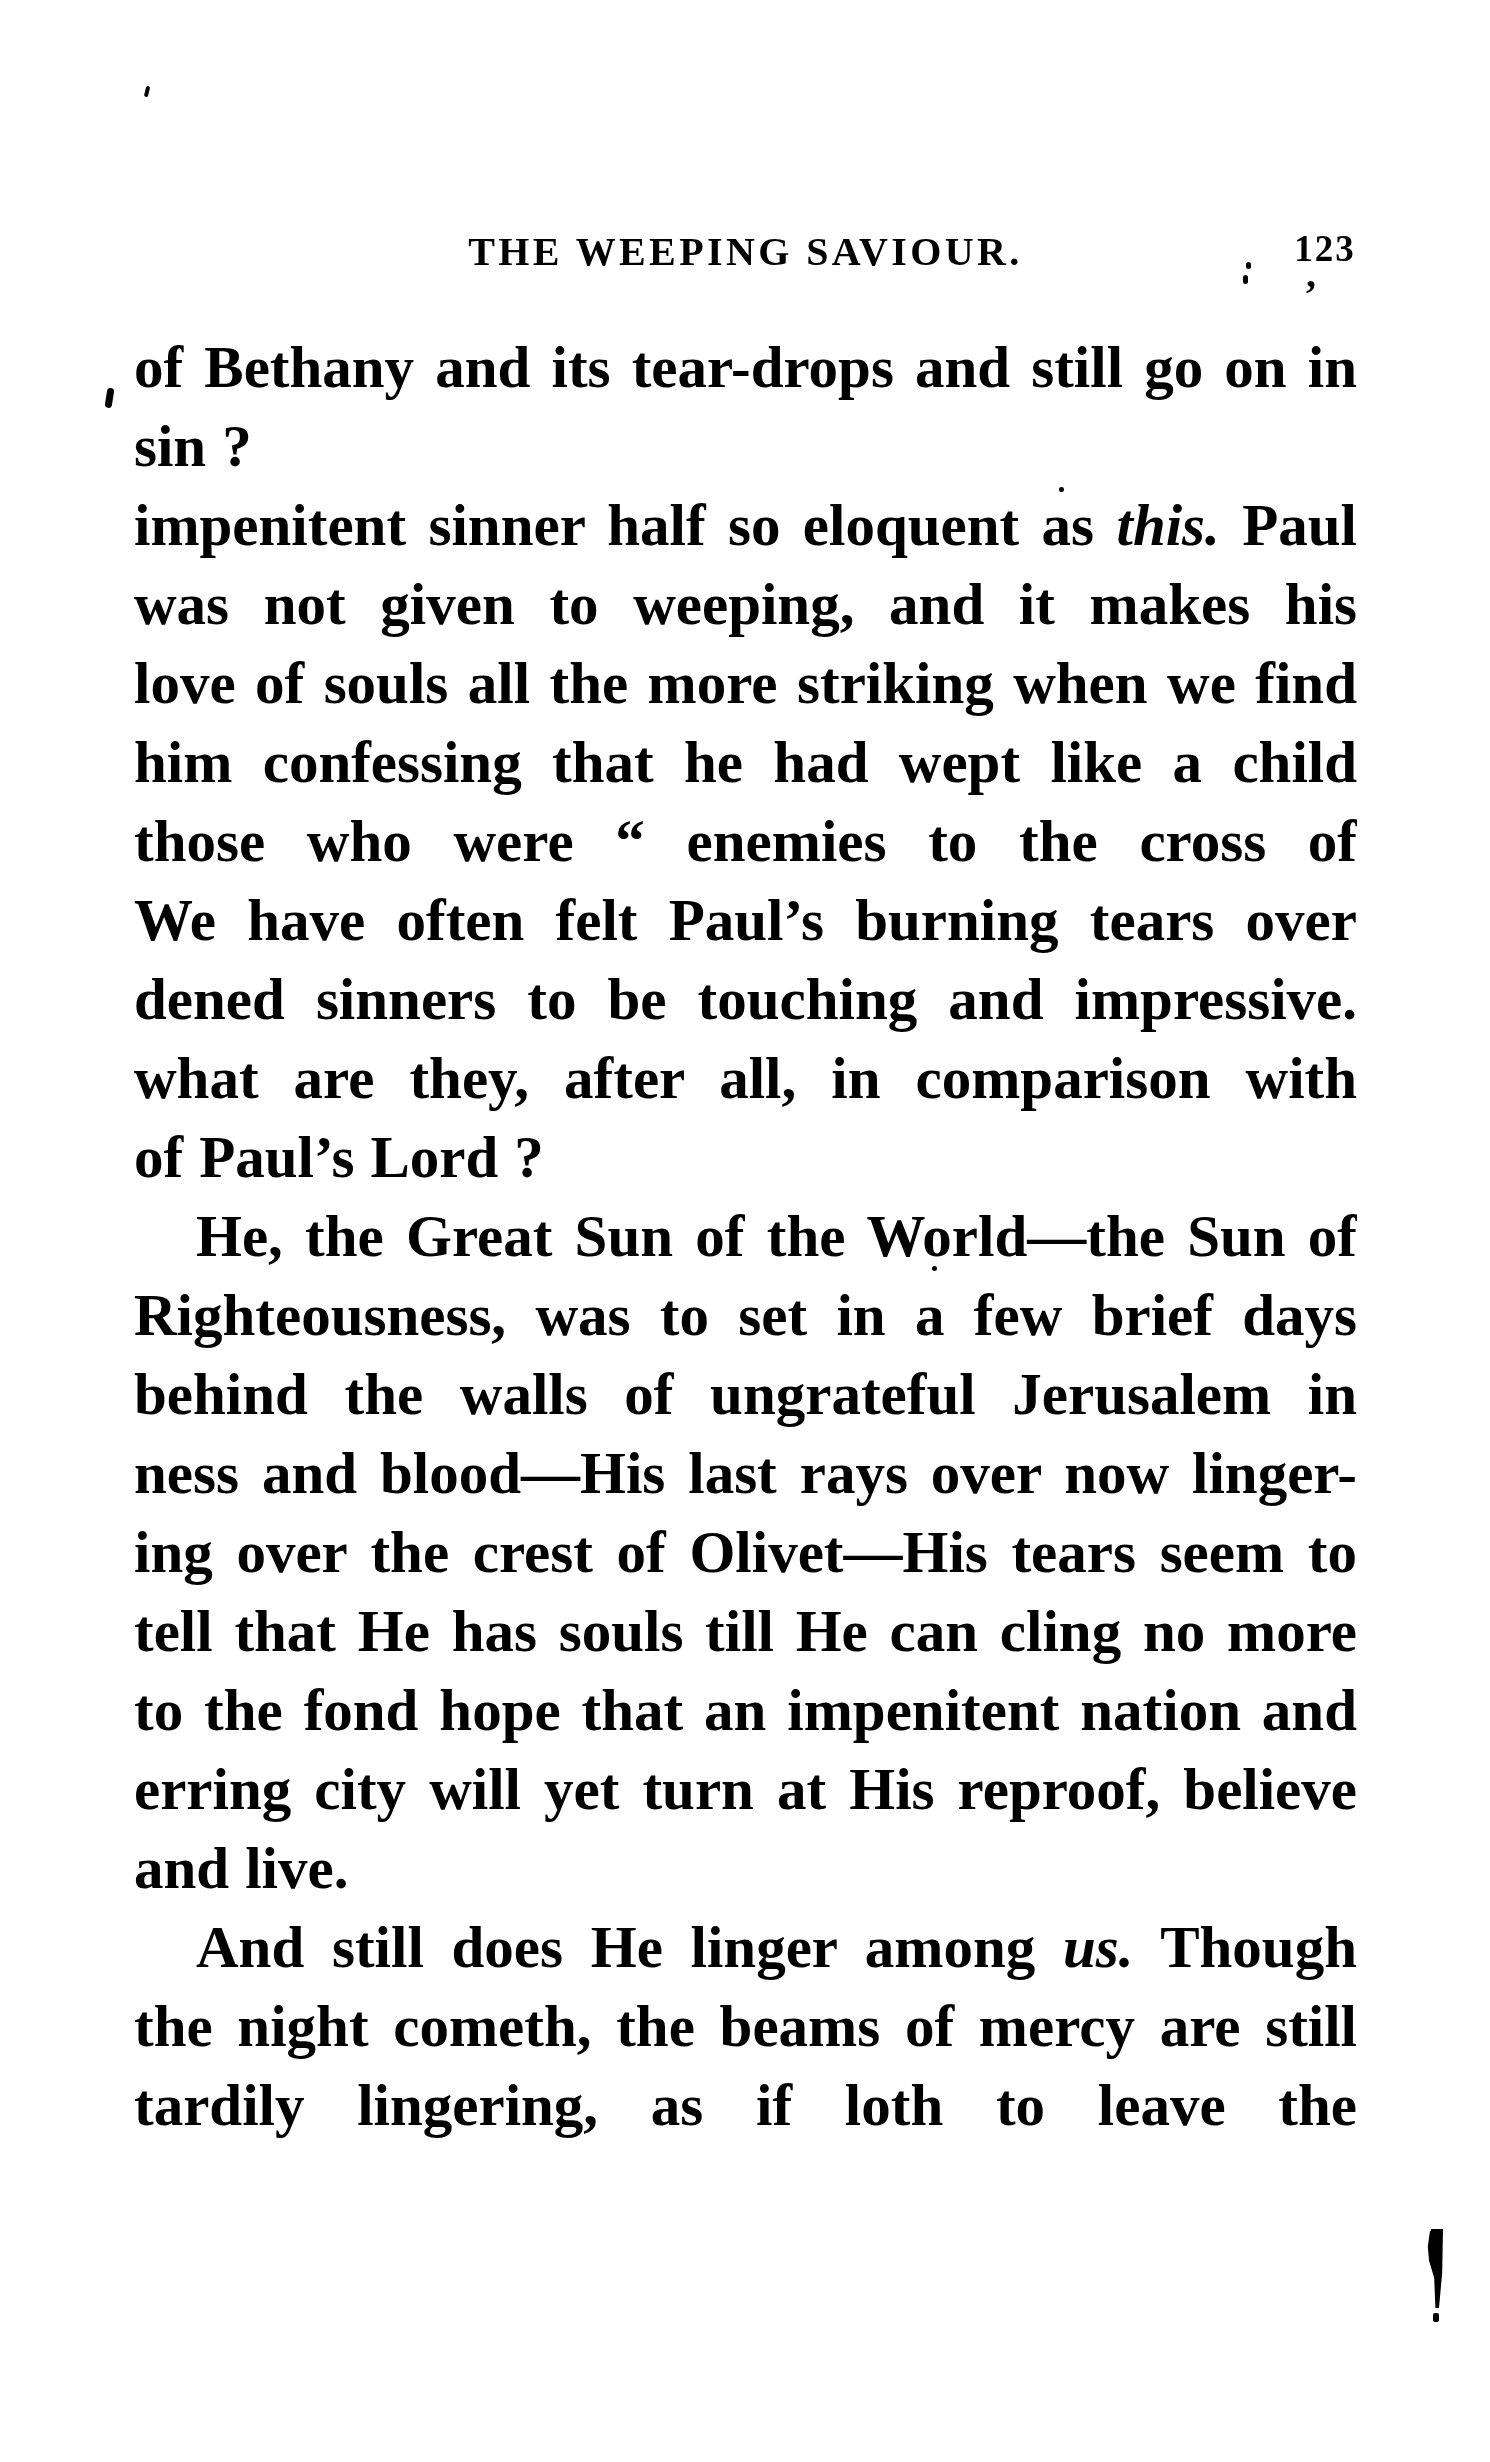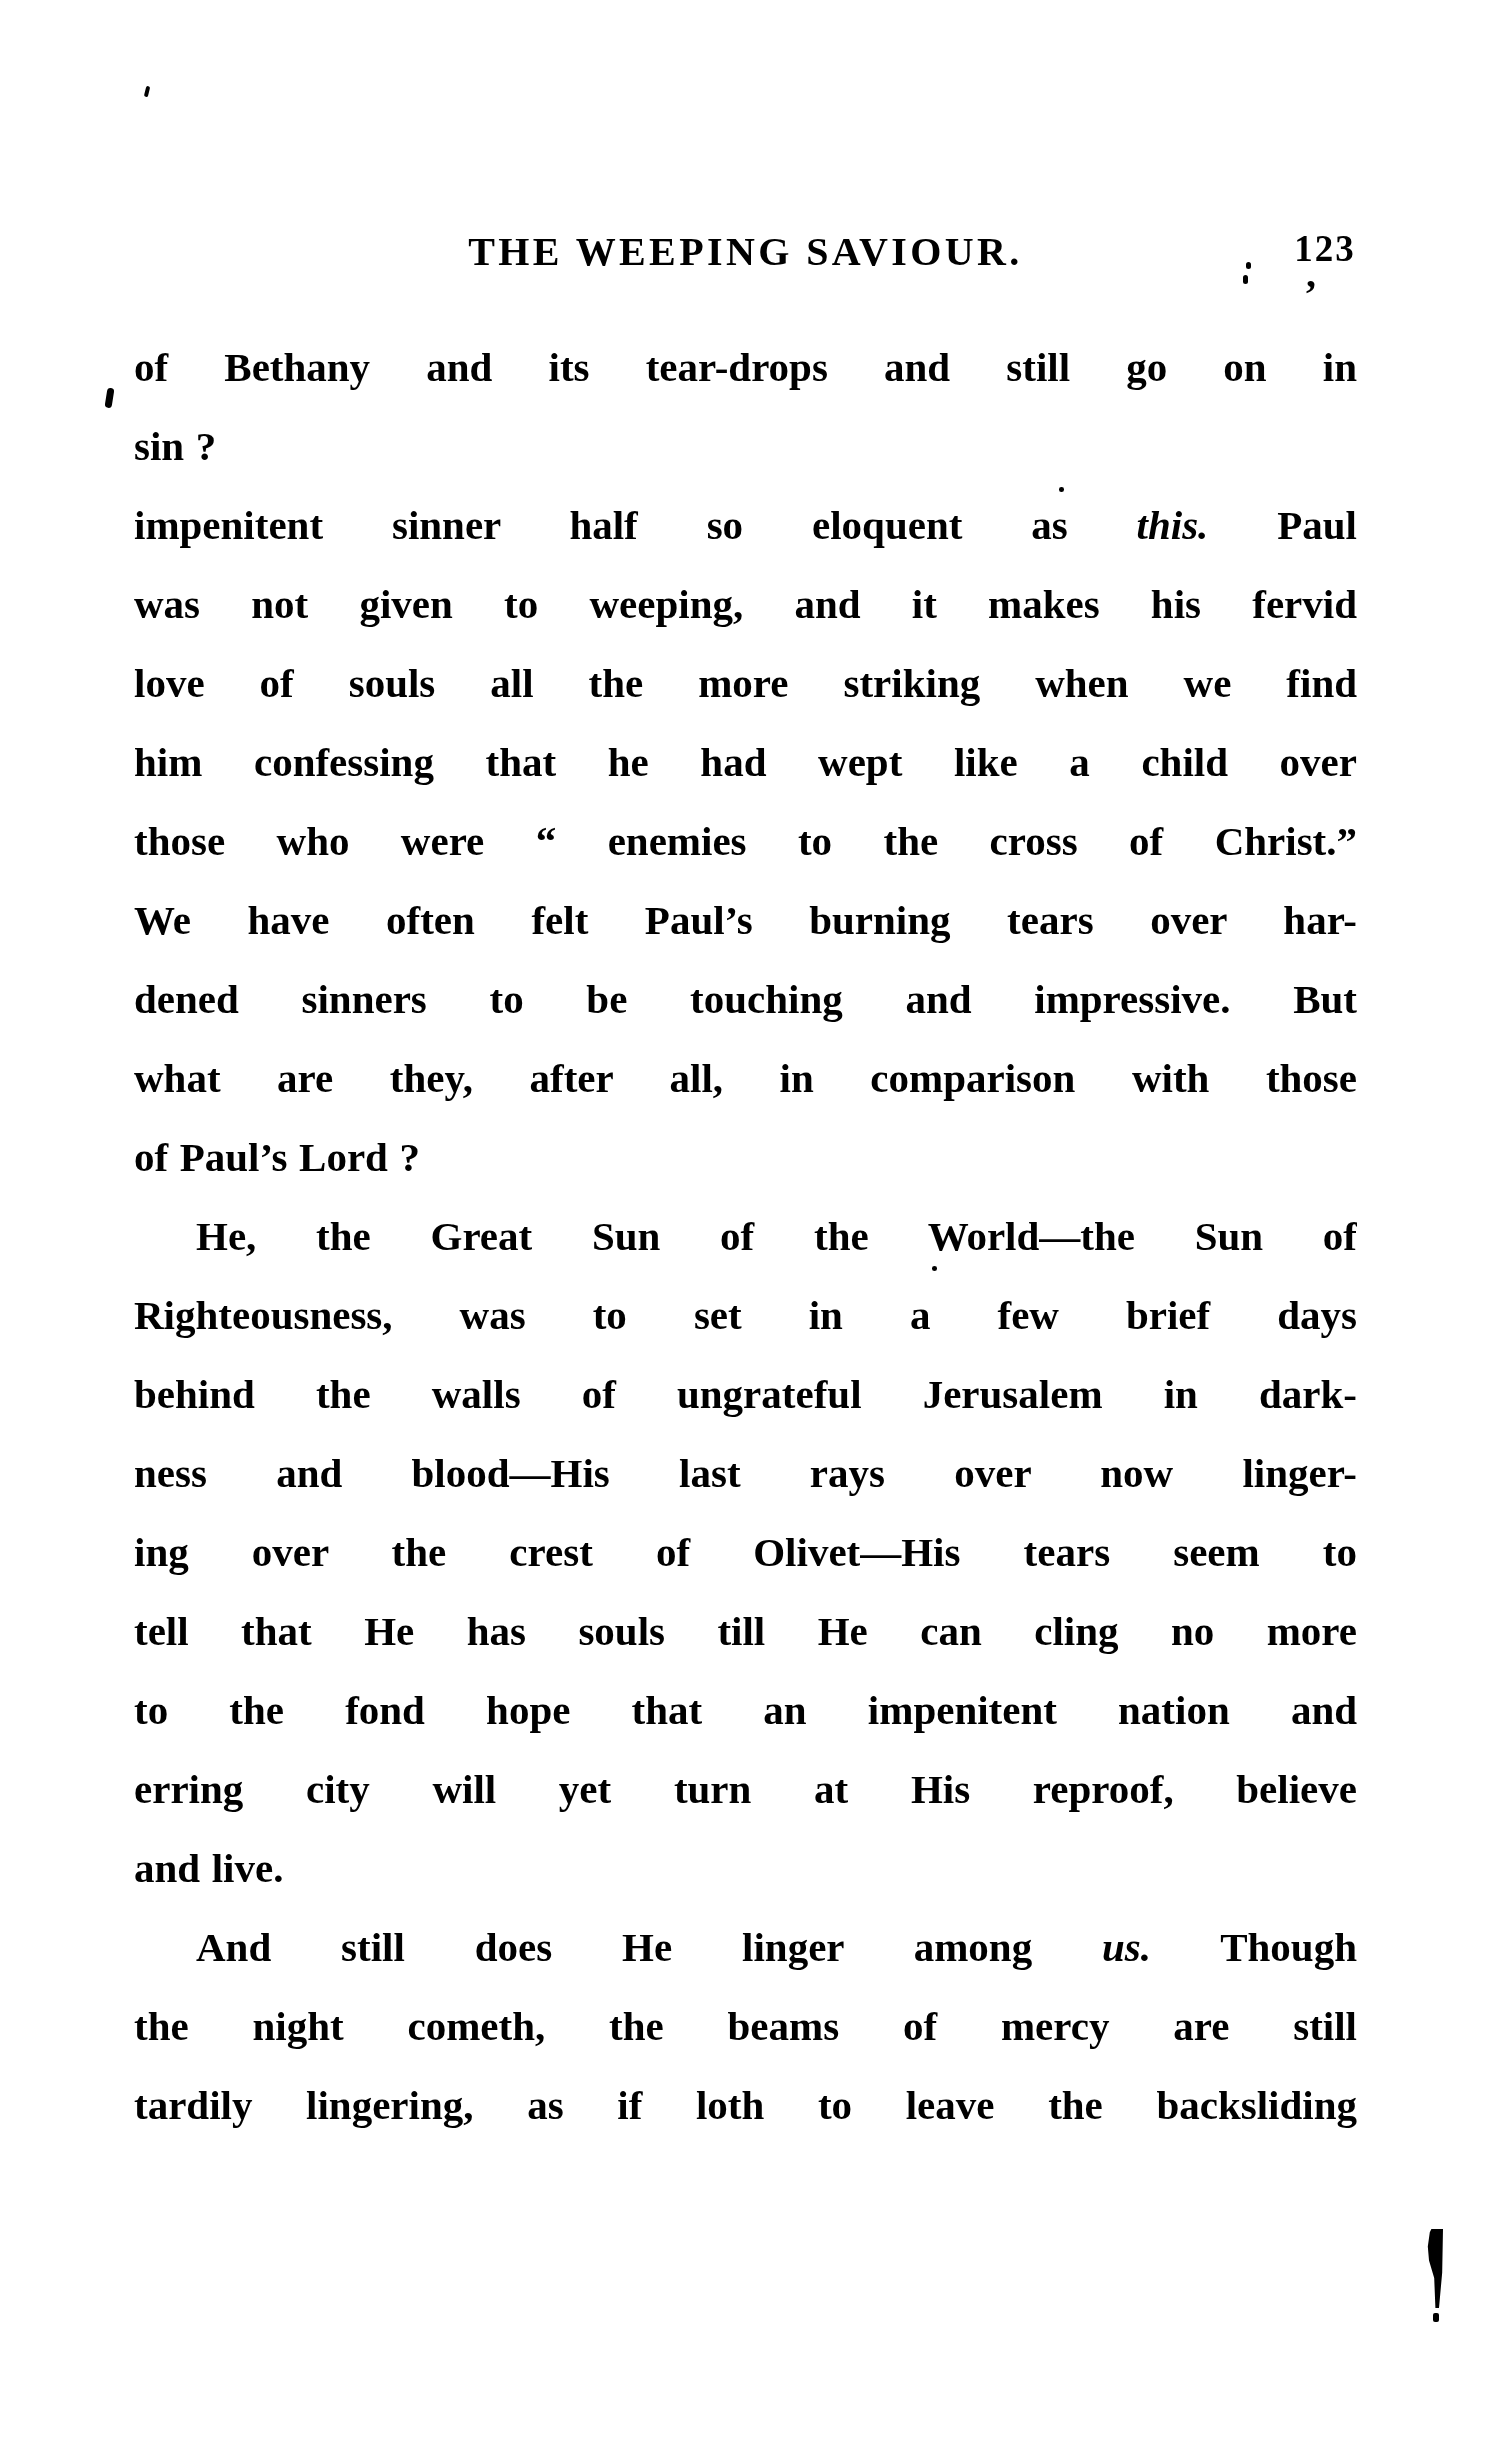--- a/index.html
+++ b/index.html
@@ -18,21 +18,21 @@
     font-size:40px;line-height:43px;letter-spacing:3.4px;
   }
   .runhead .pagenum{
     position:absolute;right:1.3px;top:-2.7px;
     font-size:37px;line-height:44px;letter-spacing:2px;
   }
   
   .textcol{position:absolute;left:134px;top:328px;width:1223px;}
   .line{
     height:79px;line-height:79px;
-    font-size:41px;
+    font-size:59px;
     text-align:justify;
     overflow:hidden;
     word-spacing:1.3px;
   }
   .line.j::after{content:"";display:inline-block;width:100%;height:0;}
   .line.end{text-align:left;}
   .line.indent{text-indent:62px;}
   .it{font-style:italic;}
   
   .speck{position:absolute;background:#000;}

